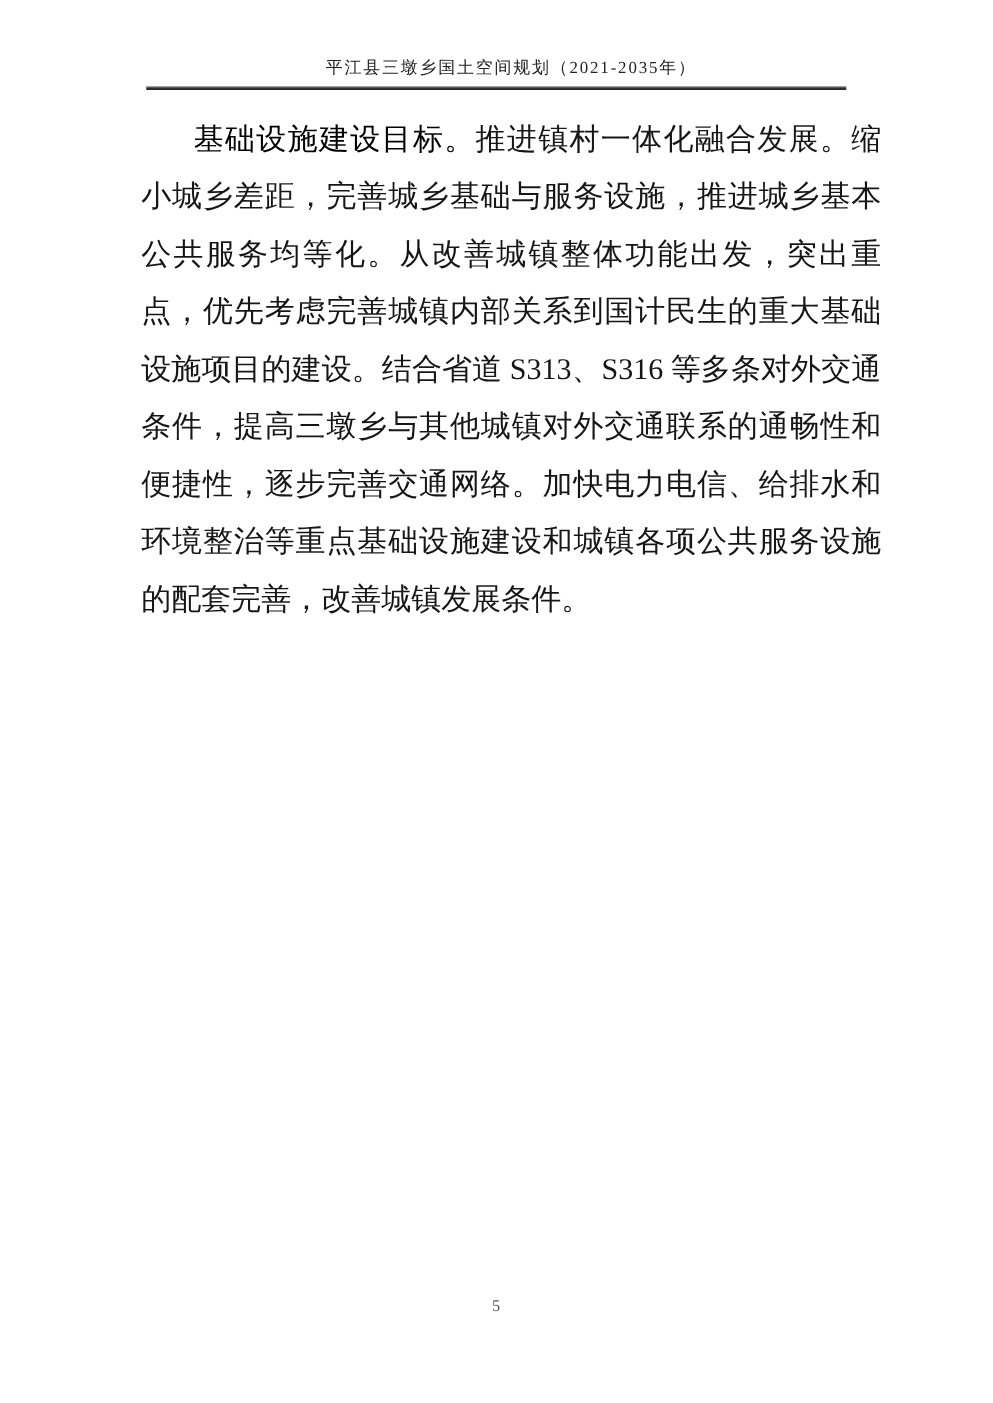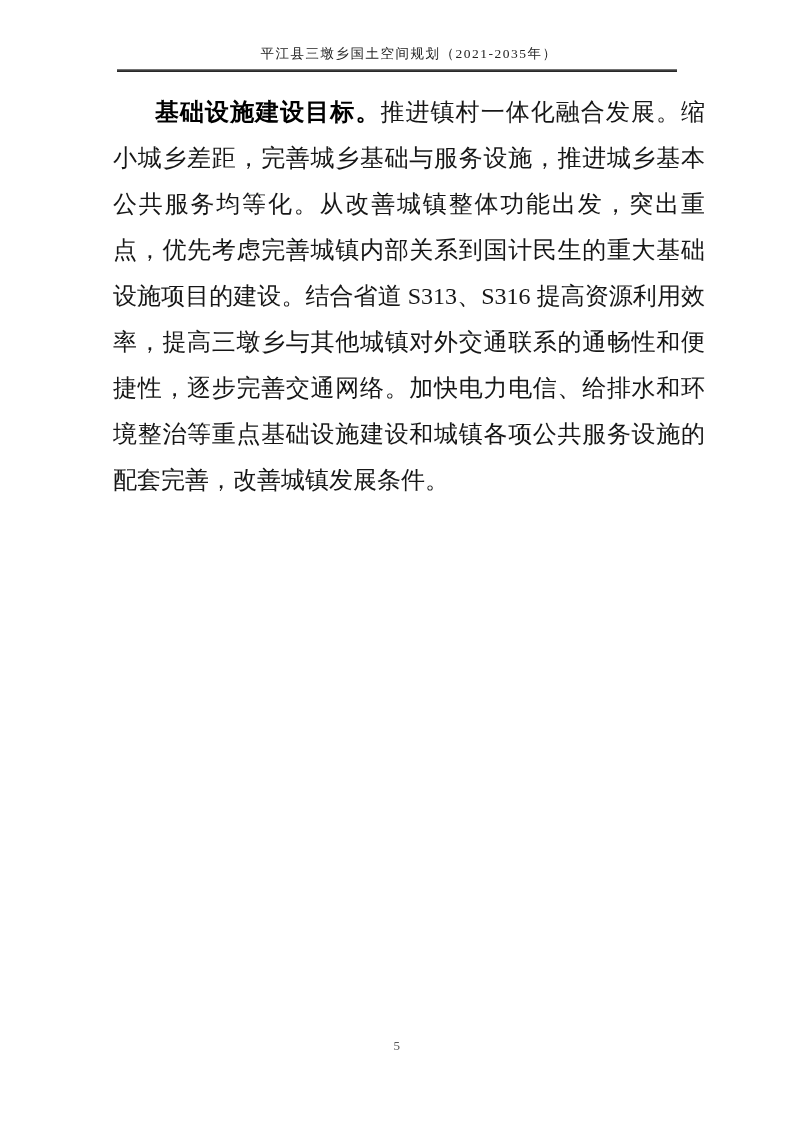--- a/index.html
+++ b/index.html
@@ -46,21 +46,21 @@
     text-align: justify;
     text-justify: inter-ideograph;
     color: #161616;
   }
   .para {
     margin: 0;
     padding: 0;
     text-indent: 42px;
   }
   .para .lead {
-    font-weight: 700;
+    font-weight: 400;
     color: #000000;
   }
   .footer {
     position: absolute;
     top: 1036px;
     left: 0;
     width: 794px;
     text-align: center;
   }
   .page-number {
@@ -72,20 +72,20 @@
 </head>
 <body>
 
 <div class="page">
 
   <div class="header-title">平江县三墩乡国土空间规划（2021-2035年）</div>
 
   <div class="header-rule"></div>
 
   <div class="content">
-    <p class="para"><span class="lead">基础设施建设目标。</span><span>推进镇村一体化融合发展。缩小城乡差距，完善城乡基础与服务设施，推进城乡基本公共服务均等化。从改善城镇整体功能出发，突出重点，优先考虑完善城镇内部关系到国计民生的重大基础设施项目的建设。结合省道 S313、S316 提高资源利用效率，提高三墩乡与其他城镇对外交通联系的通畅性和便捷性，逐步完善交通网络。加快电力电信、给排水和环境整治等重点基础设施建设和城镇各项公共服务设施的配套完善，改善城镇发展条件。</span></p>
+    <p class="para"><span class="lead">基础设施建设目标。</span><span>推进镇村一体化融合发展。缩小城乡差距，完善城乡基础与服务设施，推进城乡基本公共服务均等化。从改善城镇整体功能出发，突出重点，优先考虑完善城镇内部关系到国计民生的重大基础设施项目的建设。结合省道 S313、S316 等多条对外交通条件，提高三墩乡与其他城镇对外交通联系的通畅性和便捷性，逐步完善交通网络。加快电力电信、给排水和环境整治等重点基础设施建设和城镇各项公共服务设施的配套完善，改善城镇发展条件。</span></p>
   </div>
 
   <div class="footer">
     <span class="page-number">5</span>
   </div>
 
 </div>
 
 </body></html>

